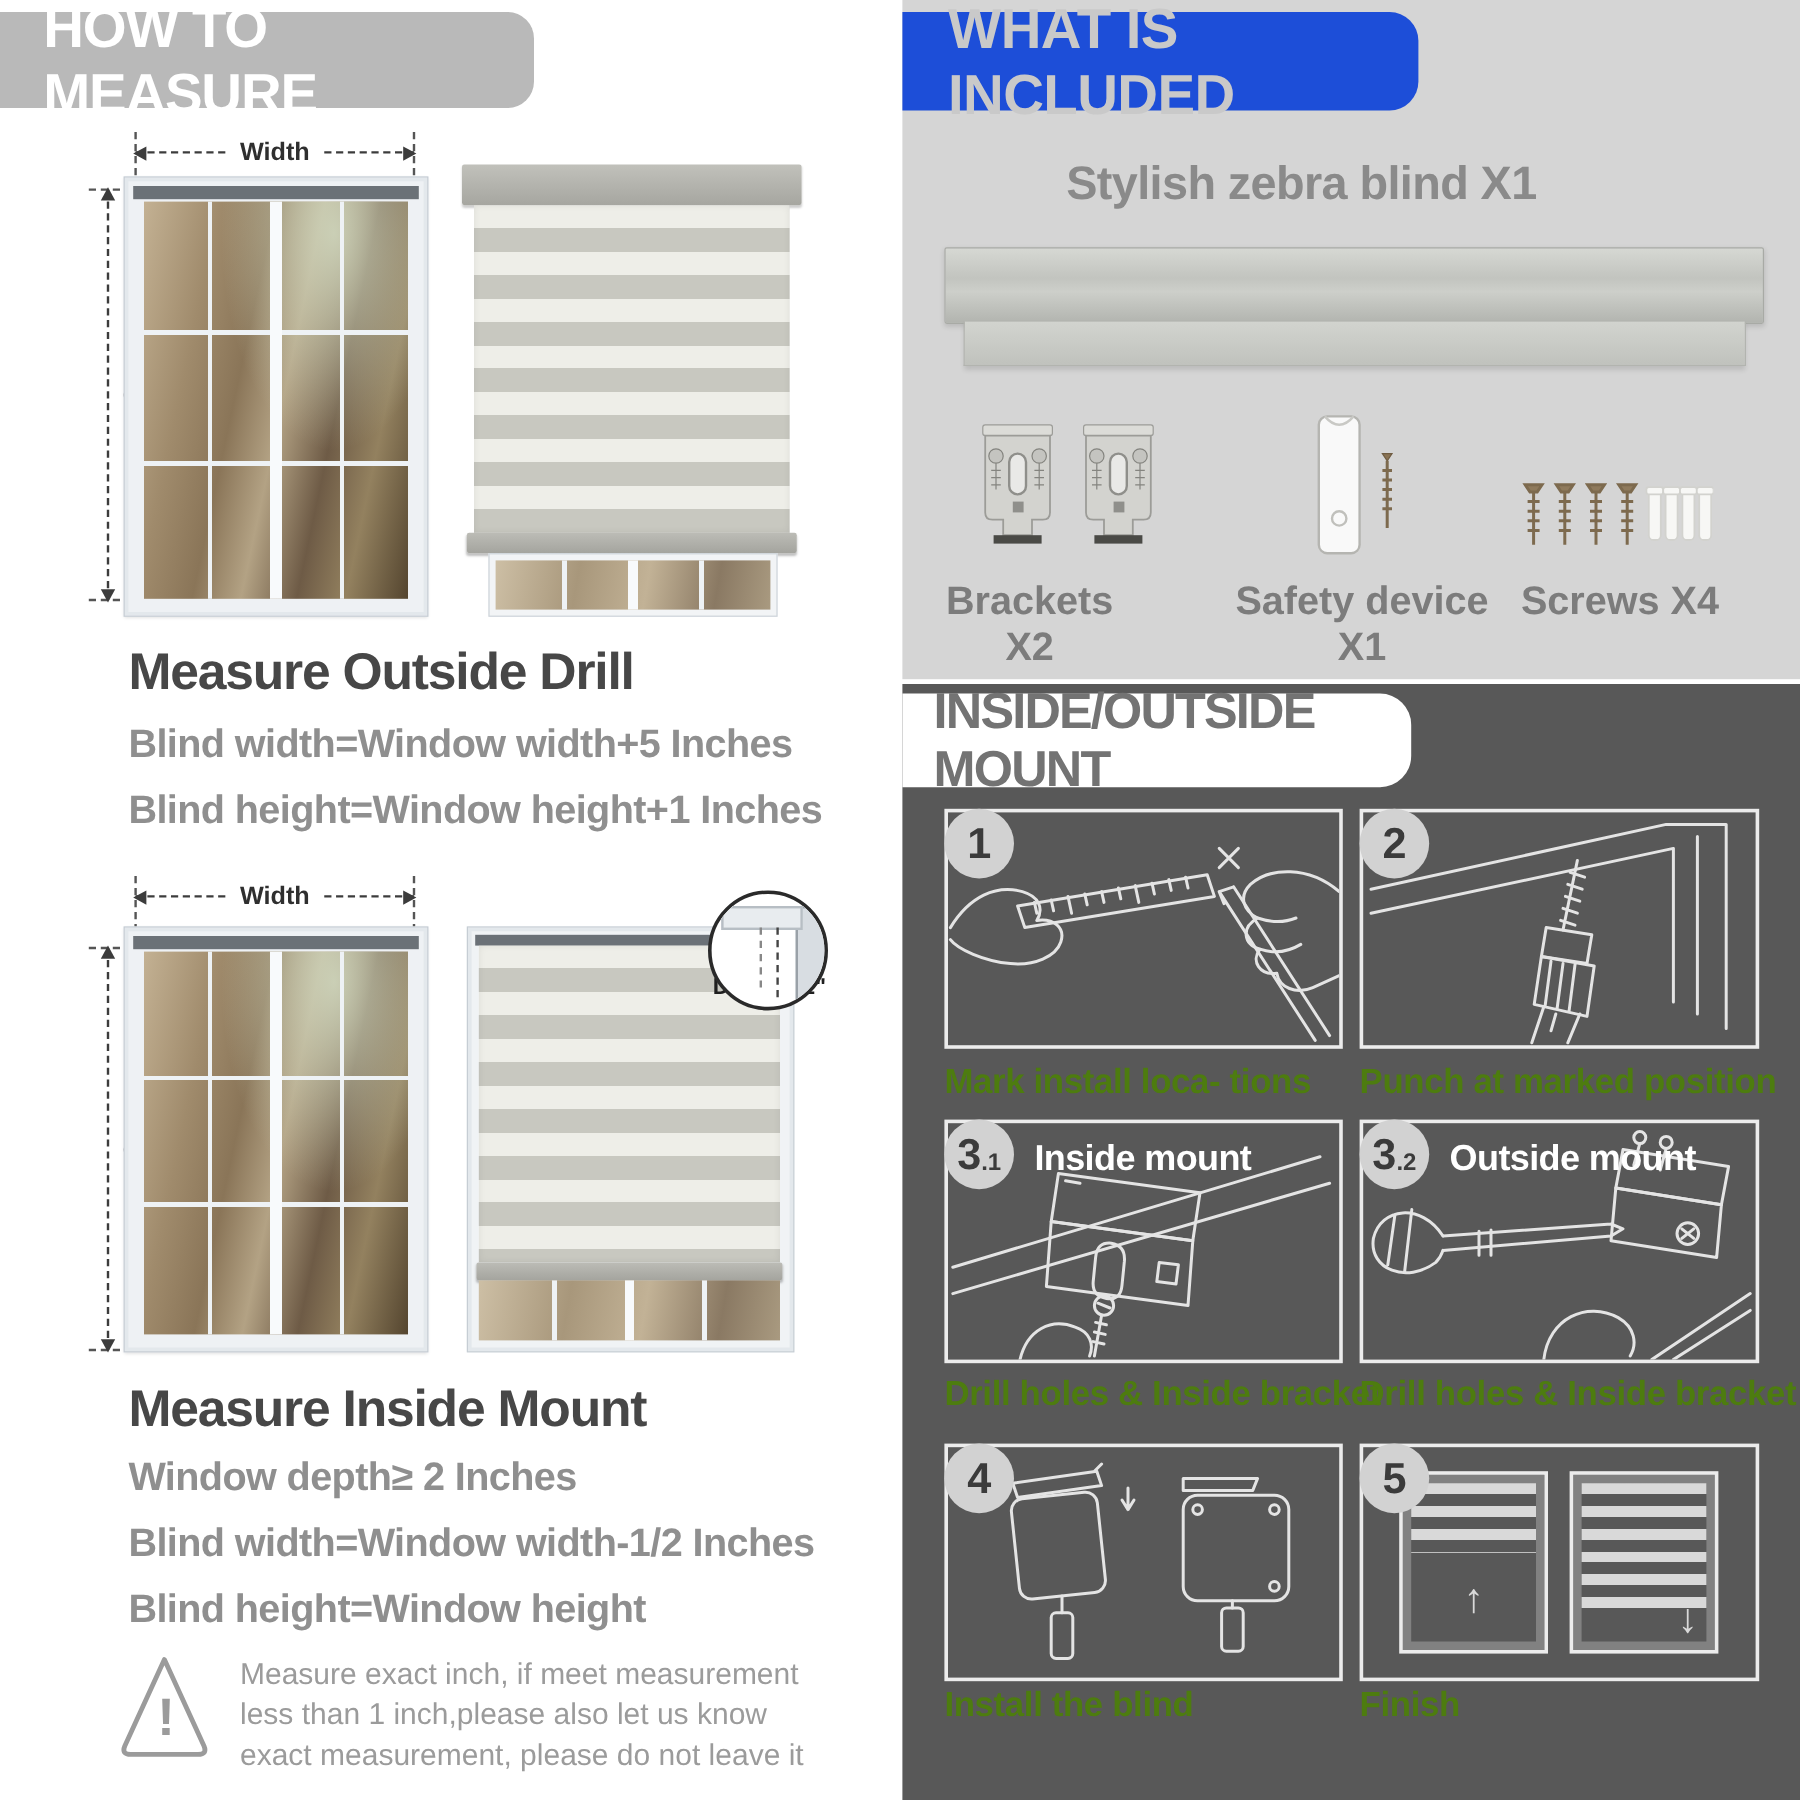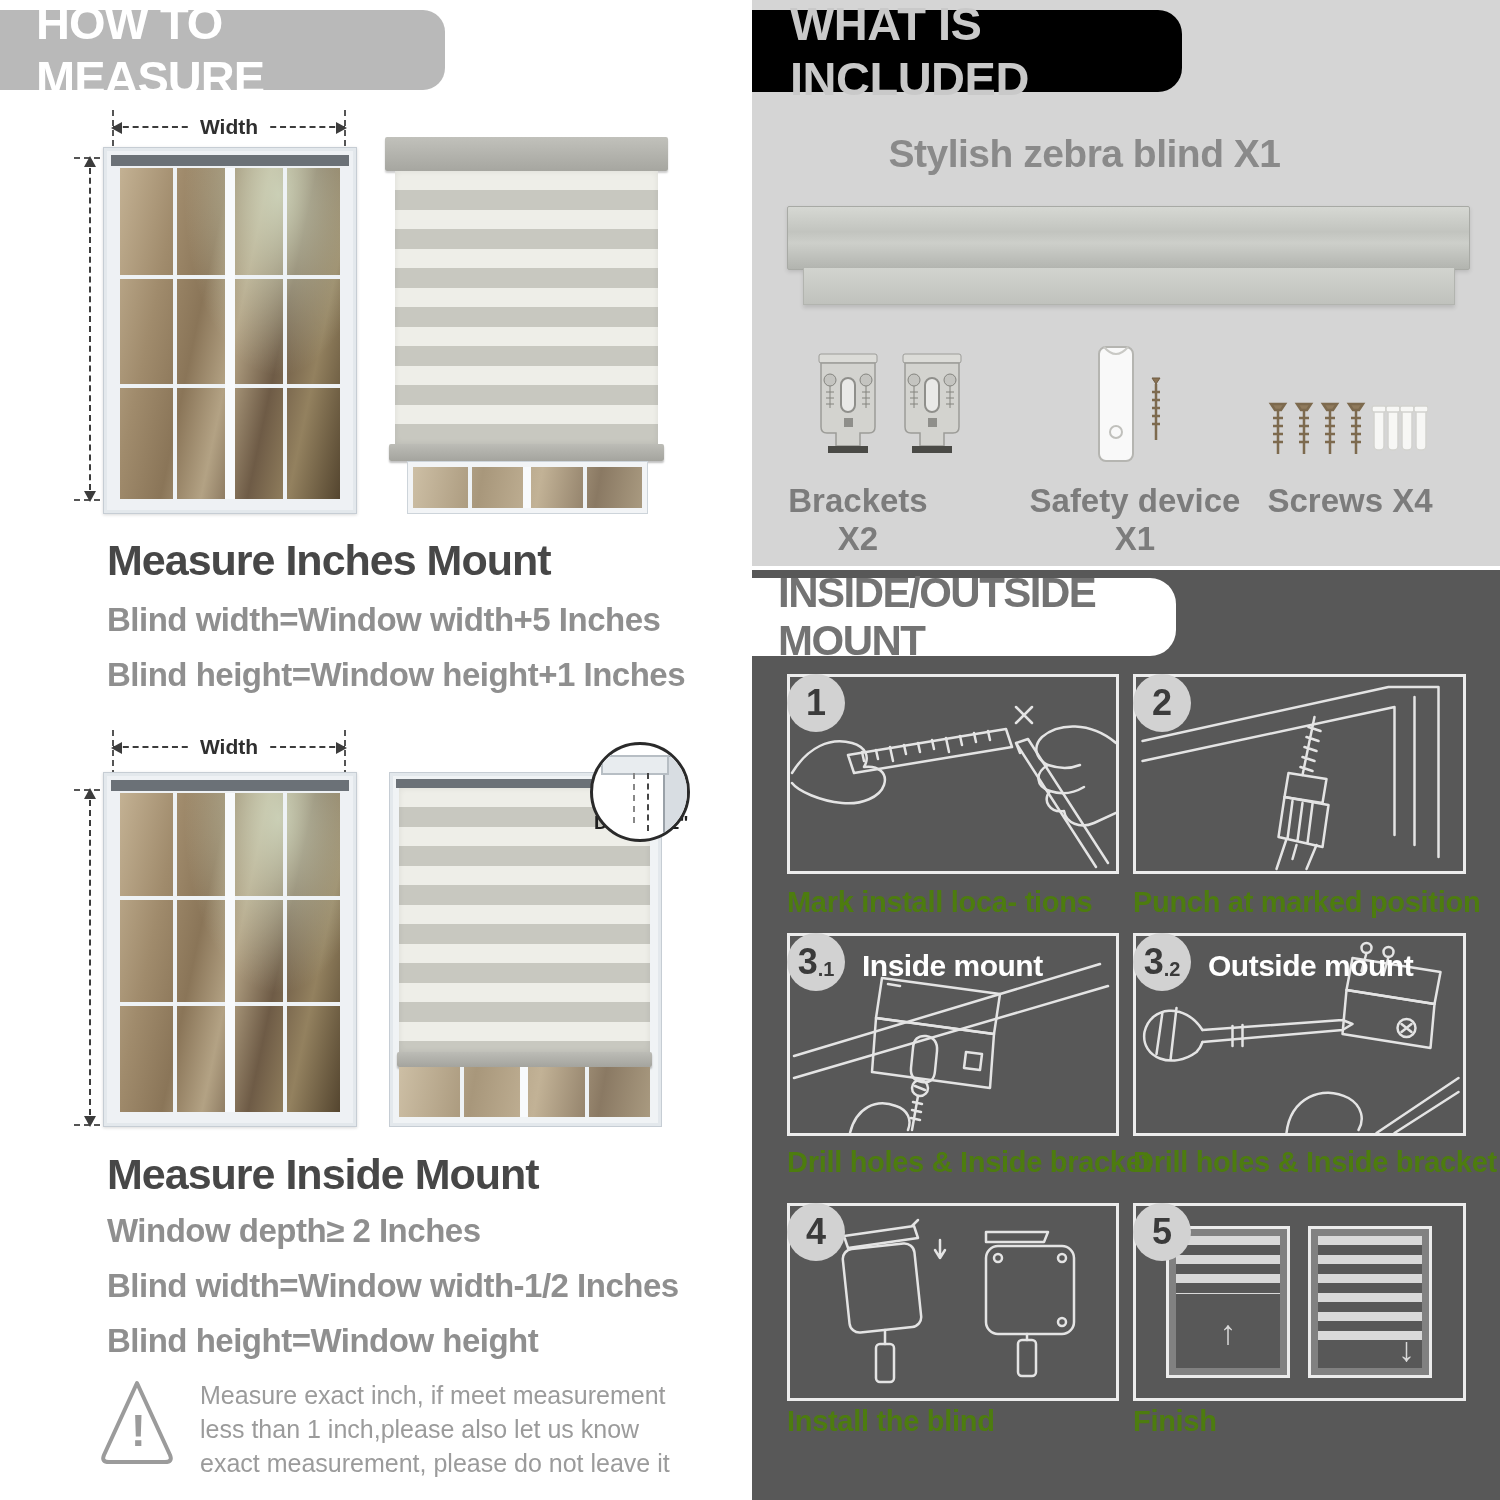--- a/index.html
+++ b/index.html
@@ -4,21 +4,21 @@
 <style>
   html,body{margin:0;padding:0;background:#fff;}
   .stage{position:relative;width:1500px;height:1500px;background:#ffffff;overflow:hidden;
          font-family:"Liberation Sans",sans-serif;}
   .abs{position:absolute;}
 
   
   .badge-gray{left:0;top:10px;width:445px;height:80px;background:#b9b9b9;
               border-radius:0 22px 22px 0;display:flex;align-items:center;}
   .badge-gray span{color:#ffffff;font-weight:bold;font-size:47px;letter-spacing:-1px;padding-left:36px;}
-  .badge-white-top{left:752px;top:10px;width:430px;height:82px;background:#000000;
+  .badge-white-top{left:752px;top:10px;width:430px;height:82px;background:#1d4ed8;
               border-radius:0 24px 24px 0;display:flex;align-items:center;}
   .badge-white-top span{color:#c9c9c9;font-weight:bold;font-size:47px;letter-spacing:-0.5px;padding-left:38px;}
   .badge-white-dark{left:752px;top:578px;width:424px;height:78px;background:#ffffff;
               border-radius:0 26px 26px 0;display:flex;align-items:center;z-index:3;}
   .badge-white-dark span{color:#737373;font-weight:bold;font-size:42px;letter-spacing:-1.5px;padding-left:26px;}
 
   
   .panel-light{left:752px;top:0;width:748px;height:566px;background:#d5d5d5;}
   .panel-dark{left:752px;top:570px;width:748px;height:930px;background:#585858;}
 
@@ -138,21 +138,21 @@
 
   <div class="abs" style="left:385px;top:133px;width:283px;height:379px;">
     <div class="abs cassette" style="left:0;top:4px;width:283px;height:34px;"></div>
     <div class="abs zebra" style="left:10px;top:38px;width:263px;height:273px;"></div>
     <div class="abs rail" style="left:4px;top:311px;width:275px;height:17px;"></div>
     <div class="abs winlet" style="left:22px;top:328px;width:239px;height:51px;">
       <div class="glass-lite"></div>
     </div>
   </div>
 
-  <div class="abs h-measure" style="left:107px;top:536px;">Measure Inches Mount</div>
+  <div class="abs h-measure" style="left:107px;top:536px;">Measure Outside Drill</div>
   <div class="abs sub-line" style="left:107px;top:601px;">Blind width=Window width+5 Inches</div>
   <div class="abs sub-line" style="left:107px;top:656px;">Blind height=Window height+1 Inches</div>
 
   <div class="abs ext-v" style="left:112px;top:730px;height:46px;"></div>
   <div class="abs ext-v" style="left:344px;top:730px;height:46px;"></div>
   <div class="abs dim-h" style="left:113px;top:746px;width:232px;">
     <div class="ah-l"></div>
     <div class="ah-r"></div>
     <span class="dim-label">Width</span>
   </div>

